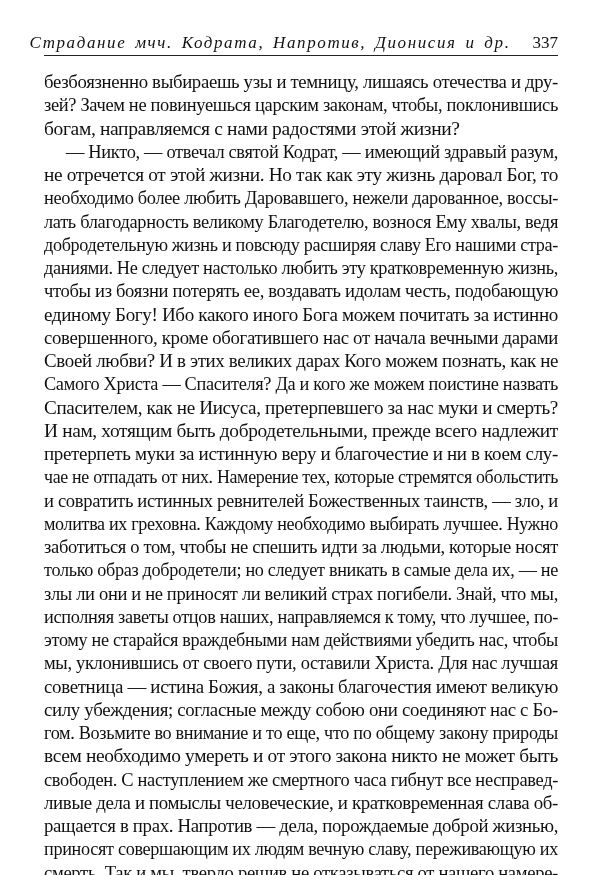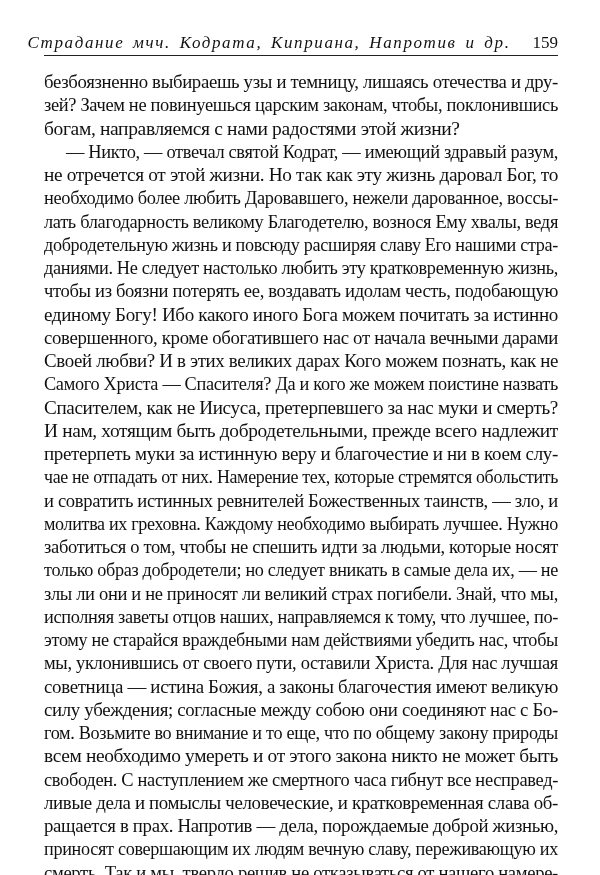--- a/index.html
+++ b/index.html
@@ -68,22 +68,22 @@
     .line.indent {
       padding-left: 22px;
       box-sizing: border-box;
     }
   </style>
 </head>
 <body>
 
 <div class="page">
   <div class="running-head">
-    <span class="running-title">Страдание мчч. Кодрата, Киприана, Напротив и др.</span>
-    <span class="page-number">159</span>
+    <span class="running-title">Страдание мчч. Кодрата, Напротив, Дионисия и др.</span>
+    <span class="page-number">337</span>
   </div>
 
   <div class="body-text" id="body-text">
       <span class="line" style="width: 533.734px; transform: scaleX(0.963026);">безбоязненно выбираешь узы и темницу, лишаясь отечества и дру-</span>
       <span class="line" style="width: 543.938px; transform: scaleX(0.944962);">зей? Зачем не повинуешься царским законам, чтобы, поклонившись</span>
       <span class="line last" style="width: 514px;">богам, направляемся с нами радостями этой жизни?</span>
       <span class="line indent" style="width: 544.362px; transform: scaleX(0.944225); padding-left: 23.2995px;">— Никто, — отвечал святой Кодрат, — имеющий здравый разум,</span>
       <span class="line" style="width: 518.984px; transform: scaleX(0.990396);">не отречется от этой жизни. Но так как эту жизнь даровал Бог, то</span>
       <span class="line" style="width: 546.234px; transform: scaleX(0.940988);">необходимо более любить Даровавшего, нежели дарованное, воссы-</span>
       <span class="line" style="width: 545.875px; transform: scaleX(0.941608);">лать благодарность великому Благодетелю, вознося Ему хвалы, ведя</span>

